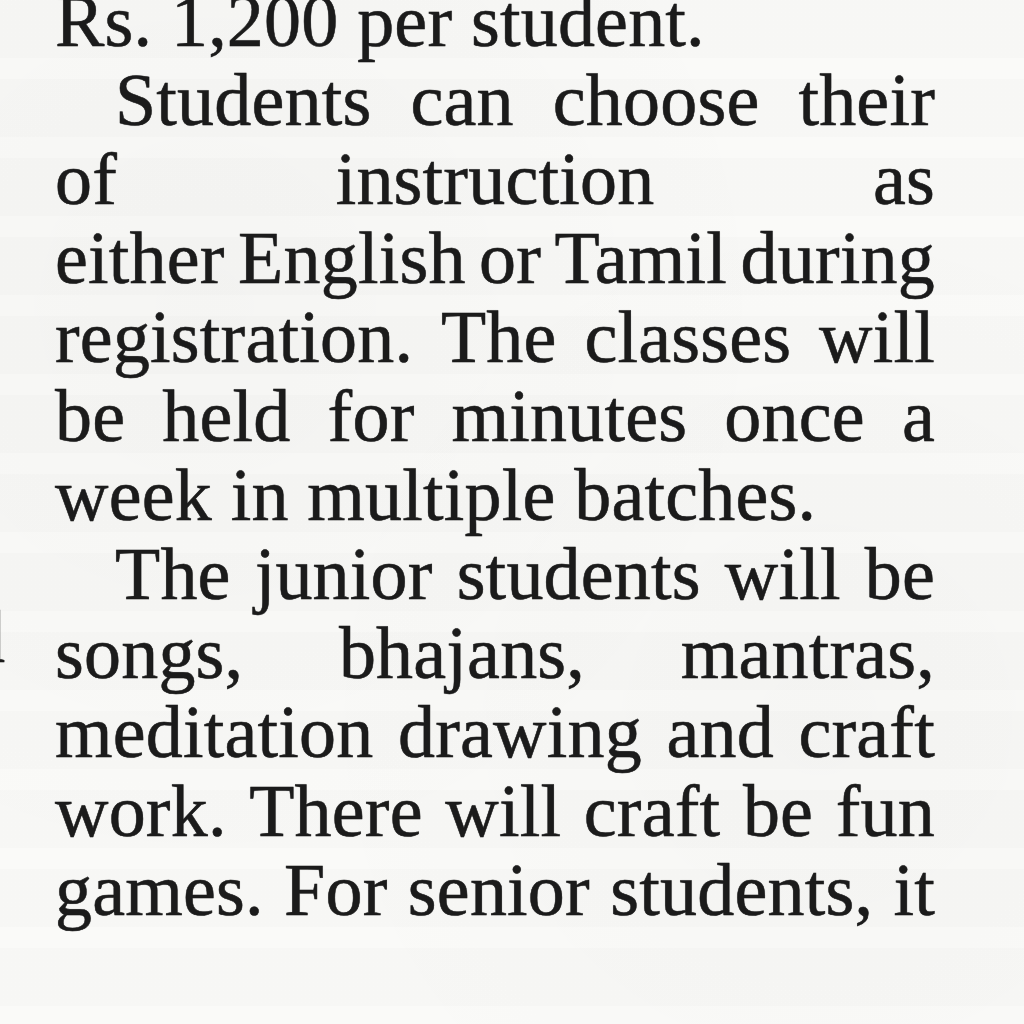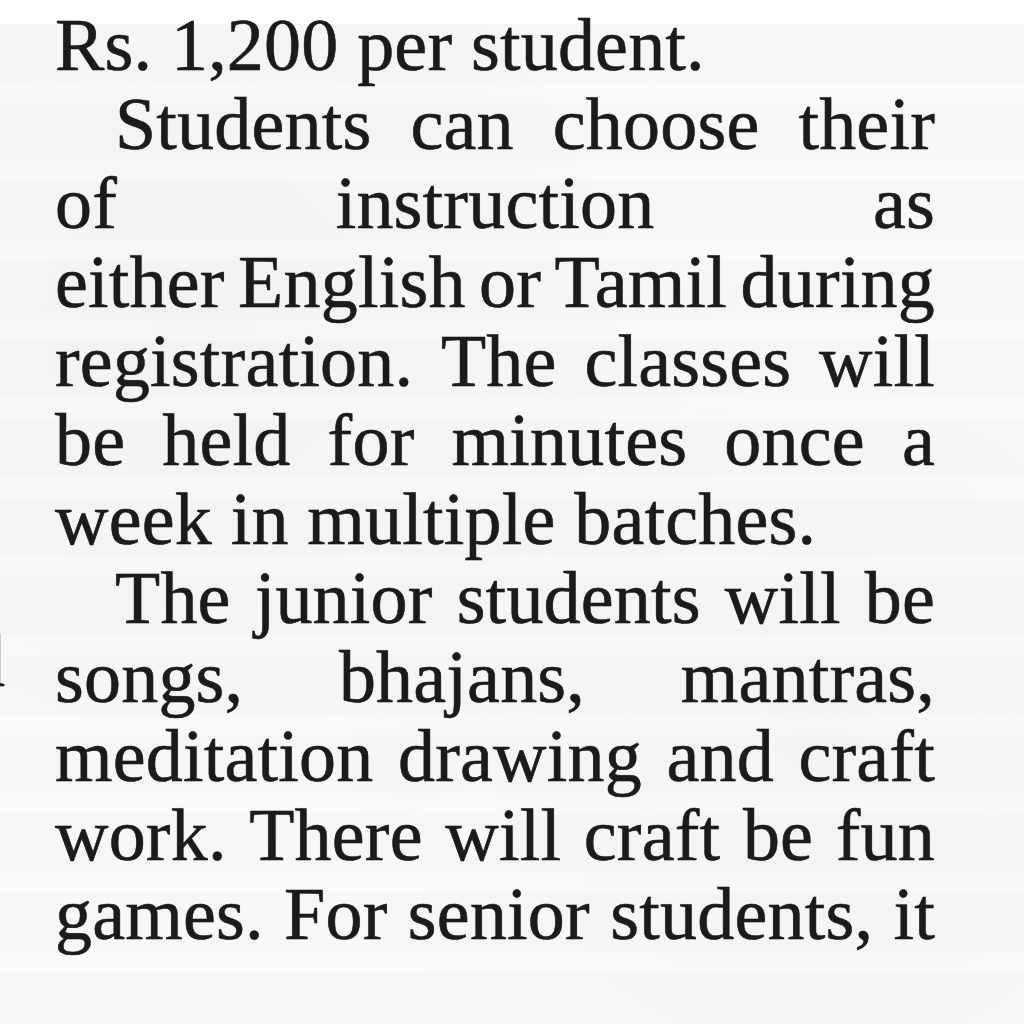--- a/index.html
+++ b/index.html
@@ -14,21 +14,20 @@
     font-family: "Liberation Serif", serif;
   }
   .page {
     position: absolute;
     inset: 0;
     background-color: #fafaf8;
     background-image:
       radial-gradient(circle at 20% 30%, rgba(0,0,0,0.018), rgba(0,0,0,0) 55%),
       radial-gradient(circle at 80% 70%, rgba(0,0,0,0.015), rgba(0,0,0,0) 50%),
       repeating-linear-gradient(180deg, rgba(0,0,0,0.012) 0px, rgba(0,0,0,0.012) 58px, rgba(0,0,0,0) 58px, rgba(0,0,0,0) 79px);
-    margin-top: 24px;
   }
   .column {
     position: absolute;
     left: 55px;
     top: 0;
     width: 880px;
     margin-top: -18px;
     color: #1b1b1b;
     font-size: 74px;
     line-height: 79px;

